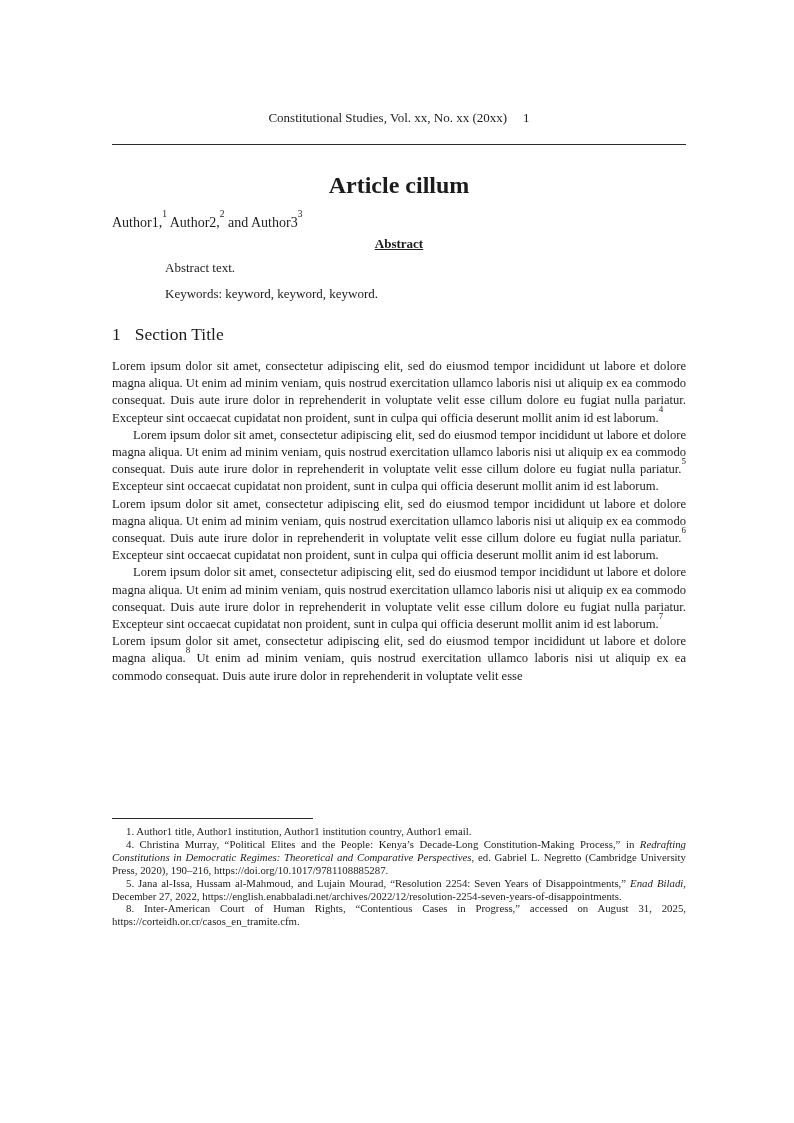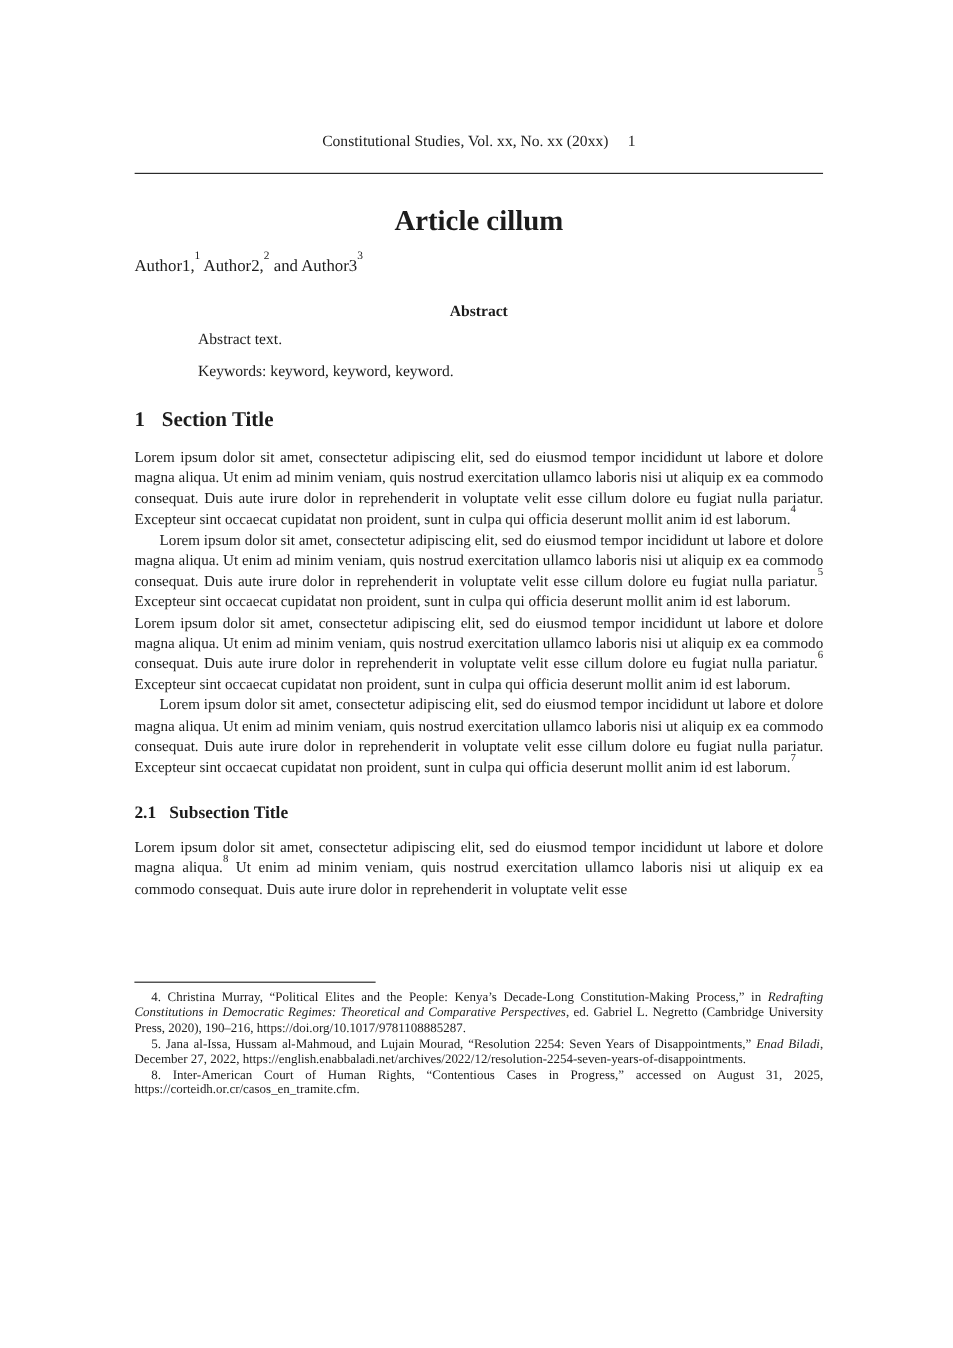--- a/index.html
+++ b/index.html
@@ -29,30 +29,30 @@
     margin:26px 0 0 0;
     text-align:center;
     font-size:24px;line-height:28px;font-weight:bold;
   }
   .authors{
     margin-top:15px;text-align:left;
     font-size:14px;line-height:17px;font-weight:normal;
   }
   .authors sup{font-size:9.5px;position:relative;top:-4px;}
   .abstract-heading{
-    margin-top:20px;text-align:center;
-    font-size:13px;line-height:15px;font-weight:bold;
+    margin-top:5px;text-align:center;
+    font-size:13px;line-height:15px;font-weight:bold;text-decoration:underline;
   }
   .abstract-block{margin:9px 50px 12px 53px;}
   .abstract-block p{margin:0;font-size:13px;line-height:16px;}
   .abstract-block .keywords{margin-top:10px;}
   .keywords b{font-weight:normal;}
   
   h2.section-heading{
-    font-size:17.5px;line-height:21px;font-weight:bold;
+    font-size:17.5px;line-height:21px;font-weight:normal;
     margin:22px 0 13px 0;
   }
   h2.section-heading .sec-num{margin-right:14px;}
   h3.subsection-heading{
     font-size:14.5px;line-height:18px;font-weight:bold;
     margin:21px 0 11px 0;
   }
   h3.subsection-heading .sec-num{margin-right:11px;}
   .body-par{
     margin:0;
@@ -97,26 +97,26 @@
       <p>Abstract text.</p>
       <p class="keywords"><b>Keywords:</b><span> keyword, keyword, keyword.</span></p>
     </div>
 
     <main id="sections">
         <h2 class="section-heading"><span class="sec-num">1</span><span>Section Title</span></h2>
         <p class="body-par"><span>Lorem ipsum dolor sit amet, consectetur adipiscing elit, sed do eiusmod tempor incididunt ut labore et dolore magna aliqua. Ut enim ad minim veniam, quis nostrud exercitation ullamco laboris nisi ut aliquip ex ea commodo consequat. Duis aute irure dolor in reprehenderit in voluptate velit esse cillum dolore eu fugiat nulla pariatur. Excepteur sint occaecat cupidatat non proident, sunt in culpa qui officia deserunt mollit anim id est laborum.</span><sup class="fnmark">4</sup></p>
         <p class="body-par indent"><span>Lorem ipsum dolor sit amet, consectetur adipiscing elit, sed do eiusmod tempor incididunt ut labore et dolore magna aliqua. Ut enim ad minim veniam, quis nostrud exercitation ullamco laboris nisi ut aliquip ex ea commodo consequat. Duis aute irure dolor in reprehenderit in voluptate velit esse cillum dolore eu fugiat nulla pariatur.</span><sup class="fnmark">5</sup><span> Excepteur sint occaecat cupidatat non proident, sunt in culpa qui officia deserunt mollit anim id est laborum.</span></p>
         <p class="body-par"><span>Lorem ipsum dolor sit amet, consectetur adipiscing elit, sed do eiusmod tempor incididunt ut labore et dolore magna aliqua. Ut enim ad minim veniam, quis nostrud exercitation ullamco laboris nisi ut aliquip ex ea commodo consequat. Duis aute irure dolor in reprehenderit in voluptate velit esse cillum dolore eu fugiat nulla pariatur.</span><sup class="fnmark">6</sup><span> Excepteur sint occaecat cupidatat non proident, sunt in culpa qui officia deserunt mollit anim id est laborum.</span></p>
         <p class="body-par indent"><span>Lorem ipsum dolor sit amet, consectetur adipiscing elit, sed do eiusmod tempor incididunt ut labore et dolore magna aliqua. Ut enim ad minim veniam, quis nostrud exercitation ullamco laboris nisi ut aliquip ex ea commodo consequat. Duis aute irure dolor in reprehenderit in voluptate velit esse cillum dolore eu fugiat nulla pariatur. Excepteur sint occaecat cupidatat non proident, sunt in culpa qui officia deserunt mollit anim id est laborum.</span><sup class="fnmark">7</sup></p>
-        <h3 class="subsection-heading"><span class="sec-num">2.1</span><span>Subsection Title</span></h3>
         <p class="body-par"><span>Lorem ipsum dolor sit amet, consectetur adipiscing elit, sed do eiusmod tempor incididunt ut labore et dolore magna aliqua.</span><sup class="fnmark">8</sup><span> Ut enim ad minim veniam, quis nostrud exercitation ullamco laboris nisi ut aliquip ex ea commodo consequat. Duis aute irure dolor in reprehenderit in voluptate velit esse</span></p>
       </main>
   </div>
 
   <div class="footnotes">
     <div class="fnrule"></div>
     <div id="footnotes">
+        <p class="footnote"><span>1. </span><span>Author1 title, Author1 institution, Author1 institution country, Author1 email.</span></p>
         <p class="footnote"><span>4. </span><span>Christina Murray, “Political Elites and the People: Kenya’s Decade-Long Constitution-Making Process,” in </span><span class="it">Redrafting Constitutions in Democratic Regimes: Theoretical and Comparative Perspectives</span><span>, ed. Gabriel L. Negretto (Cambridge University Press, 2020), 190–216, https://doi.org/10.1017/9781108885287.</span></p>
         <p class="footnote"><span>5. </span><span>Jana al-Issa, Hussam al-Mahmoud, and Lujain Mourad, “Resolution 2254: Seven Years of Disappointments,” </span><span class="it">Enad Biladi</span><span>, December 27, 2022, https://english.enabbaladi.net/archives/2022/12/resolution-2254-seven-years-of-disappointments.</span></p>
         <p class="footnote"><span>8. </span><span>Inter-American Court of Human Rights, “Contentious Cases in Progress,” accessed on August 31, 2025, https://corteidh.or.cr/casos_en_tramite.cfm.</span></p>
       </div>
   </div>
 </div>
 
 </body></html>

